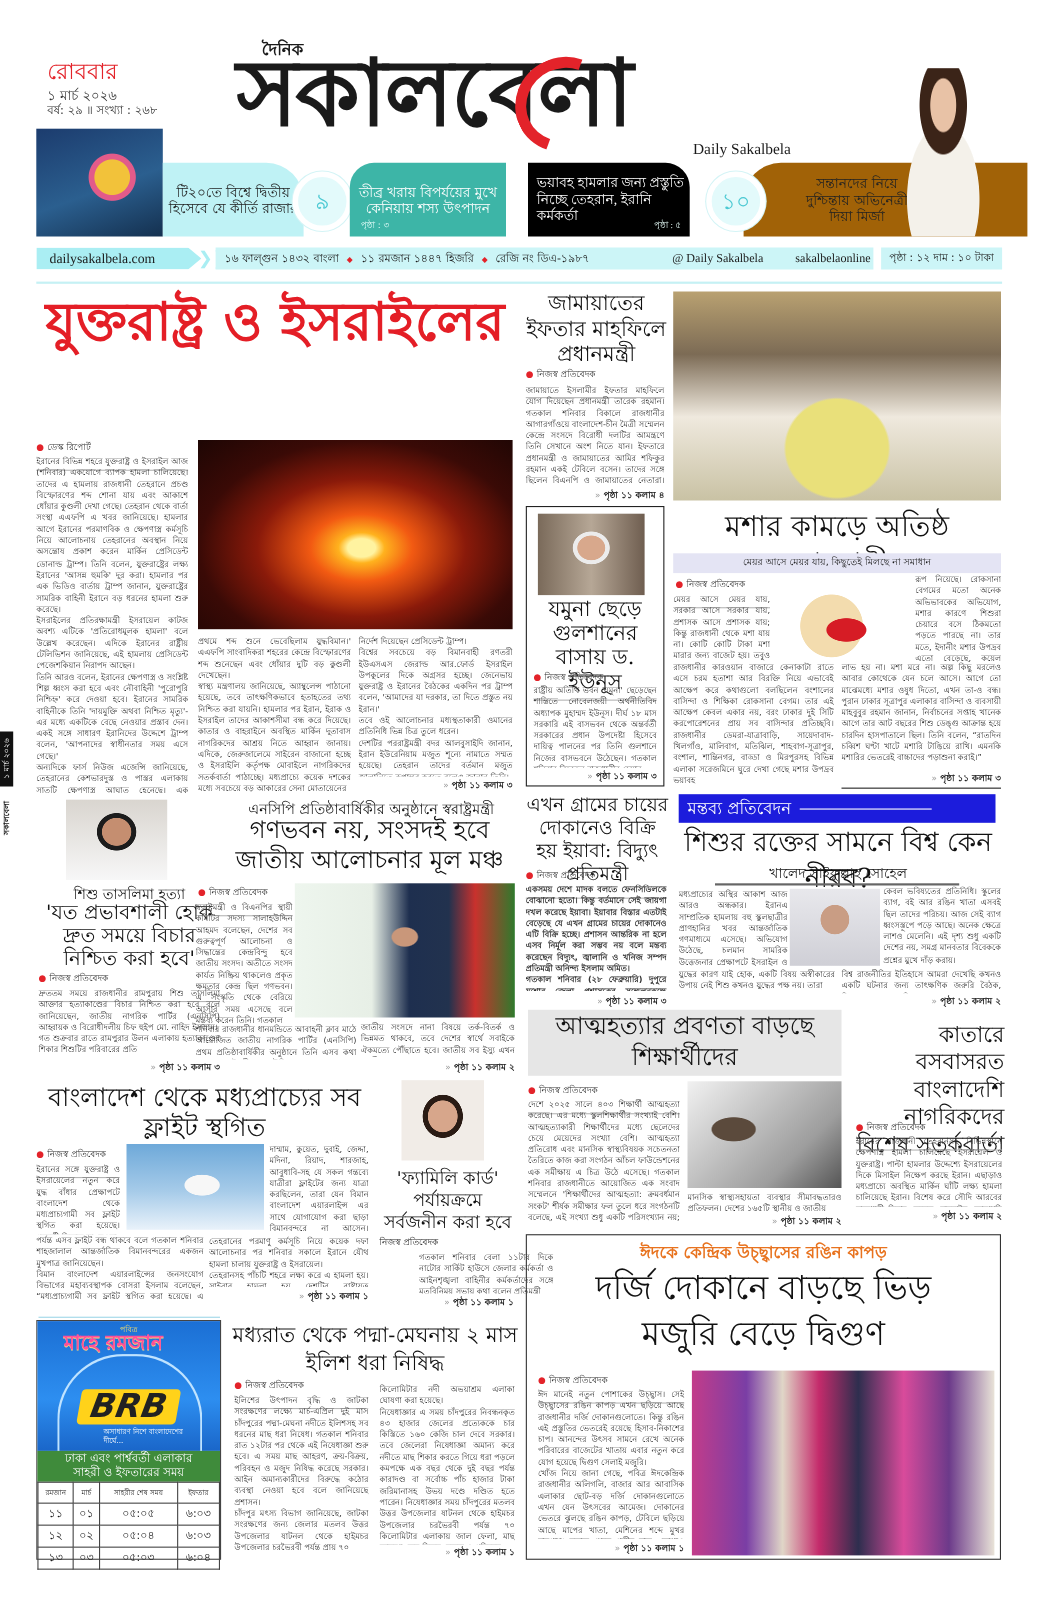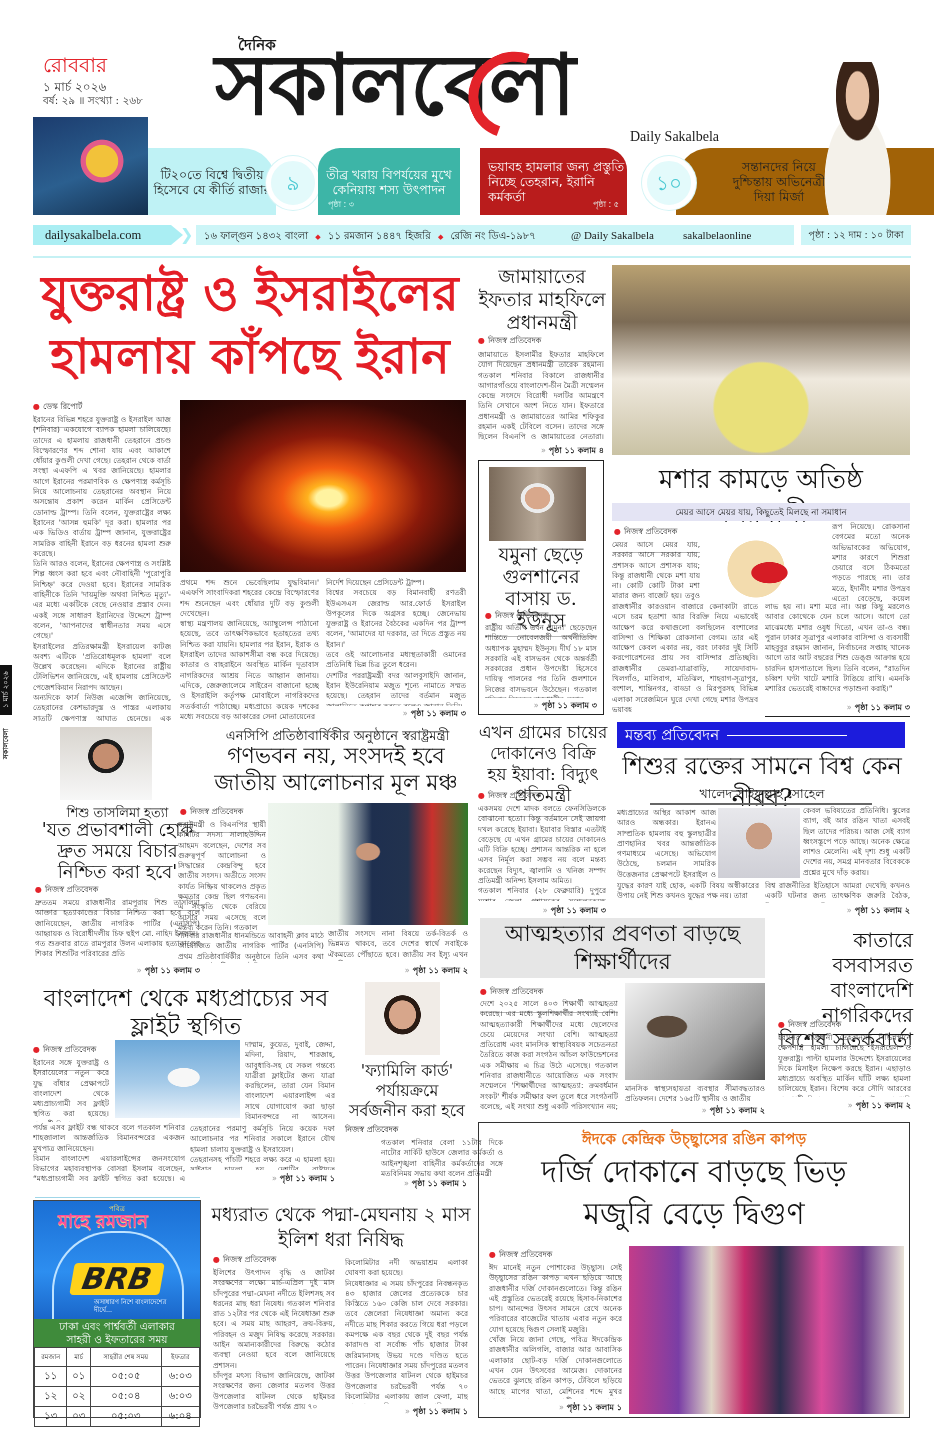--- a/index.html
+++ b/index.html
@@ -24,39 +24,39 @@
         font-family:"DejaVu Serif",serif;letter-spacing:-2px;z-index:2;white-space:nowrap;}
   .mast-arc{left:468px;top:52px;width:70px;height:66px;border:10px solid transparent;
             border-left-color:#e3232a;border-top-color:#e3232a;border-radius:50%;transform:rotate(-25deg);z-index:3;}
   .mast-en{left:630px;top:129px;font-size:14px;font-family:"Liberation Serif",serif;}
   .cricket{left:33px;top:117px;width:115px;height:98px;
            background:radial-gradient(circle at 60% 45%,#f2c23a 0 18%,#e25b8a 19% 24%,transparent 25%),
                       linear-gradient(160deg,#1c3c6e,#2b5f8f 55%,#14304f);}
   .teaser{font-size:12.5px;line-height:15px;display:flex;flex-direction:column;justify-content:center;}
   .t1{left:148px;top:148px;width:128px;height:67px;background:#bff2f5;border-top-right-radius:34px;text-align:center;color:#222;}
   .t2{left:318px;top:148px;width:142px;height:67px;background:#3db5a7;border-top-left-radius:22px;color:#fff;text-align:center;}
-  .t3{left:480px;top:148px;width:147px;height:67px;background:#b91c1c;border-top-right-radius:22px;color:#fff;padding-left:8px;box-sizing:border-box;}
+  .t3{left:480px;top:148px;width:147px;height:67px;background:#000000;border-top-right-radius:22px;color:#fff;padding-left:8px;box-sizing:border-box;font-family:Liberation Serif, serif;}
   .t4{left:676px;top:148px;width:258px;height:67px;background:#a16207;border-top-left-radius:34px;color:#222;}
   .t4 .tt{margin-left:48px;width:110px;text-align:center;}
   .tpage{position:absolute;bottom:3px;font-size:8px;color:#e8fffb;}
   .t2 .tpage{left:10px;} .t3 .tpage{right:8px;}
   .badge{width:44px;height:44px;border-radius:50%;background:#e3fafb;border:5px solid #fff;box-shadow:0 0 0 1px #d4f4f6;
          color:#4cc9d3;font-size:20px;text-align:center;line-height:44px;}
   .b9{left:266px;top:156px;} .b10{left:642px;top:156px;}
   .actress{left:800px;top:62px;width:115px;height:153px;
            background:radial-gradient(ellipse at 50% 22%,#e8c2a6 0 14%,#3b2418 15% 26%,transparent 27%),
                       radial-gradient(ellipse at 50% 78%,#f4f1ea 0 40%,transparent 41%);}
 
   
   .ib-web{left:33px;top:225px;width:150px;height:20px;background:#aaeef3;font-family:"Liberation Serif",serif;font-size:12.5px;line-height:20px;padding-left:12px;box-sizing:border-box;
           clip-path:polygon(0 0,92% 0,100% 50%,92% 100%,0 100%);}
   .ib-chev{left:180px;top:225px;font-size:16px;line-height:20px;color:#aaeef3;font-weight:bold;}
   .ib-mid{left:196px;top:225px;width:598px;height:20px;background:#ccf5f7;font-size:10px;line-height:20px;padding-left:8px;box-sizing:border-box;white-space:nowrap;}
   .ib-mid .sep{color:#e3232a;font-size:7px;margin:0 4px;}
-  .ib-soc1{margin-left:32px;font-family:"Liberation Serif",serif;font-size:11px;}
+  .ib-soc1{margin-left:72px;font-family:"Liberation Serif",serif;font-size:11px;}
   .ib-soc2{margin-left:26px;font-family:"Liberation Serif",serif;font-size:11px;}
   .ib-price{left:801px;top:225px;width:110px;height:20px;background:#ccf5f7;font-size:9.5px;line-height:20px;text-align:center;}
   .topline{left:33px;top:256px;width:878px;height:2px;background:#c5f1f4;}
 
   
   .lead-hl{left:33px;top:262px;width:434px;font-size:48px;line-height:63px;color:#e41e26;font-weight:bold;text-align:center;font-family:"DejaVu Serif",serif;white-space:nowrap;}
   .fire{left:180px;top:400px;width:286px;height:172px;
         background:radial-gradient(ellipse at 52% 57%,#fff3a0 0 6%,#ffb21e 10%,#f25a12 22%,#8a1a0a 45%,#3a0a06 70%,#1d0604 100%);}
   .vstrip{left:0;top:665px;width:13px;height:106px;}
   .vstrip .vd{height:50px;background:#111;color:#fff;font-size:7px;writing-mode:vertical-rl;transform:rotate(180deg);text-align:center;}
@@ -149,27 +149,26 @@
 <div class="abs topline"></div>
 
 <div class="abs vstrip">
   <div class="vd">১ মার্চ ২০২৬</div>
   <div class="vl">সকালবেলা</div>
 </div>
 
 <div>
   <div class="abs lead-hl">
     <div>যুক্তরাষ্ট্র ও ইসরাইলের</div>
-    <div>হামলায় কাঁপছে ইরান</div>
   </div>
   <div class="abs byline" style="left:33px;top:400px;width:138px;"><span class="dot">●</span><span>ডেস্ক রিপোর্ট</span></div>
   <div class="abs txt" style="left:33px;top:415px;width:138px;height:306px;">
     <p>ইরানের বিভিন্ন শহরে যুক্তরাষ্ট্র ও ইসরাইল আজ (শনিবার) একযোগে ব্যাপক হামলা চালিয়েছে। তাদের এ হামলায় রাজধানী তেহরানে প্রচণ্ড বিস্ফোরণের শব্দ শোনা যায় এবং আকাশে ধোঁয়ার কুণ্ডলী দেখা গেছে। তেহরান থেকে বার্তা সংস্থা এএফপি এ খবর জানিয়েছে। হামলার আগে ইরানের পরমাণবিক ও ক্ষেপণাস্ত্র কর্মসূচি নিয়ে আলোচনায় তেহরানের অবস্থান নিয়ে অসন্তোষ প্রকাশ করেন মার্কিন প্রেসিডেন্ট ডোনাল্ড ট্রাম্প। তিনি বলেন, যুক্তরাষ্ট্রের লক্ষ্য ইরানের 'আসন্ন হুমকি' দূর করা। হামলার পর এক ভিডিও বার্তায় ট্রাম্প জানান, যুক্তরাষ্ট্রের সামরিক বাহিনী ইরানে বড় ধরনের হামলা শুরু করেছে।</p>
+    <p>ইসরাইলের প্রতিরক্ষামন্ত্রী ইসরায়েল কাটজ অবশ্য এটিকে 'প্রতিরোধমূলক হামলা' বলে উল্লেখ করেছেন। এদিকে ইরানের রাষ্ট্রীয় টেলিভিশন জানিয়েছে, এই হামলায় প্রেসিডেন্ট পেজেশকিয়ান নিরাপদ আছেন।</p>
     <p>তিনি আরও বলেন, ইরানের ক্ষেপণাস্ত্র ও সংশ্লিষ্ট শিল্প ধ্বংস করা হবে এবং নৌবাহিনী 'পুরোপুরি নিশ্চিহ্ন' করে দেওয়া হবে। ইরানের সামরিক বাহিনীকে তিনি 'দায়মুক্তি অথবা নিশ্চিত মৃত্যু'-এর মধ্যে একটিকে বেছে নেওয়ার প্রস্তাব দেন। একই সঙ্গে সাধারণ ইরানিদের উদ্দেশে ট্রাম্প বলেন, 'আপনাদের স্বাধীনতার সময় এসে গেছে।'</p>
-    <p>ইসরাইলের প্রতিরক্ষামন্ত্রী ইসরায়েল কাটজ অবশ্য এটিকে 'প্রতিরোধমূলক হামলা' বলে উল্লেখ করেছেন। এদিকে ইরানের রাষ্ট্রীয় টেলিভিশন জানিয়েছে, এই হামলায় প্রেসিডেন্ট পেজেশকিয়ান নিরাপদ আছেন।</p>
     <p>অন্যদিকে ফার্স নিউজ এজেন্সি জানিয়েছে, তেহরানের কেশভারদুস্ত ও পাস্তর এলাকায় সাতটি ক্ষেপণাস্ত্র আঘাত হেনেছে। এক প্রত্যক্ষদর্শী এএফপিকে বলেন, 'আমি নিজের চোখে দুইটি টমাহক ক্ষেপণাস্ত্রকে লক্ষ্যভেদ করতে দেখেছি।</p>
   </div>
   <div class="abs fire photo"></div>
   <div class="abs txt" style="left:180px;top:578px;width:139px;height:142px;">
     <p>প্রথমে শব্দ শুনে ভেবেছিলাম যুদ্ধবিমান।' এএফপি সাংবাদিকরা শহরের কেন্দ্রে বিস্ফোরণের শব্দ শুনেছেন এবং ধোঁয়ার দুটি বড় কুণ্ডলী দেখেছেন।</p>
     <p>স্বাস্থ্য মন্ত্রণালয় জানিয়েছে, অ্যাম্বুলেন্স পাঠানো হয়েছে, তবে তাৎক্ষণিকভাবে হতাহতের তথ্য নিশ্চিত করা যায়নি। হামলার পর ইরান, ইরাক ও ইসরাইল তাদের আকাশসীমা বন্ধ করে দিয়েছে। কাতার ও বাহরাইনে অবস্থিত মার্কিন দূতাবাস নাগরিকদের আশ্রয় নিতে আহ্বান জানায়। এদিকে, জেরুজালেমে সাইরেন বাজানো হচ্ছে ও ইসরাইলি কর্তৃপক্ষ মোবাইলে নাগরিকদের সতর্কবার্তা পাঠাচ্ছে। মধ্যপ্রাচ্যে কয়েক দশকের মধ্যে সবচেয়ে বড় আকারের সেনা মোতায়েনের</p>
   </div>
   <div class="abs txt" style="left:326px;top:578px;width:140px;height:128px;">
     <p>নির্দেশ দিয়েছেন প্রেসিডেন্ট ট্রাম্প।</p>
     <p>বিশ্বের সবচেয়ে বড় বিমানবাহী রণতরী ইউএসএস জেরাল্ড আর.ফোর্ড ইসরাইল উপকূলের দিকে অগ্রসর হচ্ছে। জেনেভায় যুক্তরাষ্ট্র ও ইরানের বৈঠকের একদিন পর ট্রাম্প বলেন, 'আমাদের যা দরকার, তা দিতে প্রস্তুত নয় ইরান।'</p>
@@ -226,21 +225,21 @@
   <div class="abs txt" style="left:178px;top:820px;width:88px;height:111px;">স্বরাষ্ট্রমন্ত্রী ও বিএনপির স্থায়ী কমিটির সদস্য সালাহউদ্দিন আহমদ বলেছেন, দেশের সব গুরুত্বপূর্ণ আলোচনা ও সিদ্ধান্তের কেন্দ্রবিন্দু হবে জাতীয় সংসদ। অতীতে সংসদ কার্যত নিষ্ক্রিয় থাকলেও প্রকৃত ক্ষমতার কেন্দ্র ছিল গণভবন। এ সংস্কৃতি থেকে বেরিয়ে আসার সময় এসেছে বলে মন্তব্য করেন তিনি। গতকাল</div>
   <div class="abs ncp-photo photo"></div>
   <div class="abs txt" style="left:178px;top:931px;width:146px;height:32px;">শনিবার রাজধানীর ধানমন্ডিতে আবাহনী ক্লাব মাঠে আয়োজিত জাতীয় নাগরিক পার্টির (এনসিপি) প্রথম প্রতিষ্ঠাবার্ষিকীর অনুষ্ঠানে তিনি এসব কথা বলেন। স্বরাষ্ট্রমন্ত্রী সালাহউদ্দিন জানান,</div>
   <div class="abs txt" style="left:328px;top:929px;width:140px;height:32px;">জাতীয় সংসদে নানা বিষয়ে তর্ক-বিতর্ক ও ভিন্নমত থাকবে, তবে দেশের স্বার্থে সবাইকে ঐকমত্যে পৌঁছাতে হবে। জাতীয় সব ইস্যু এখন জাতীয়</div>
   <div class="abs jump" style="left:328px;top:964px;width:140px;"><span class="arr">»</span><span>পৃষ্ঠা ১১ কলাম ২</span></div>
 </div>
 
 <div>
   <div class="abs hl" style="left:478px;top:722px;width:130px;font-size:17px;line-height:21px;">এখন গ্রামের চায়ের দোকানেও বিক্রি হয় ইয়াবা: বিদ্যুৎ প্রতিমন্ত্রী</div>
   <div class="abs byline" style="left:478px;top:789px;width:128px;"><span class="dot">●</span><span>নিজস্ব প্রতিবেদক</span></div>
-  <div class="abs txt" style="left:478px;top:804px;width:128px;height:97px;">
+  <div class="abs txt" style="left:478px;top:804px;width:128px;height:97px;font-weight:bold;">
     <p>একসময় দেশে মাদক বলতে ফেনসিডিলকে বোঝানো হতো। কিন্তু বর্তমানে সেই জায়গা দখল করেছে ইয়াবা। ইয়াবার বিস্তার এতটাই বেড়েছে যে এখন গ্রামের চায়ের দোকানেও এটি বিক্রি হচ্ছে। প্রশাসন আন্তরিক না হলে এসব নির্মূল করা সম্ভব নয় বলে মন্তব্য করেছেন বিদ্যুৎ, জ্বালানি ও খনিজ সম্পদ প্রতিমন্ত্রী অনিন্দ্য ইসলাম অমিত।</p>
     <p>গতকাল শনিবার (২৮ ফেব্রুয়ারি) দুপুরে যশোর জেলা প্রশাসকের সম্মেলনকক্ষে প্রশাসন ও পুলিশ বিভাগের শীর্ষ কর্মকর্তাদের সঙ্গে মতবিনিময়</p>
   </div>
   <div class="abs jump" style="left:478px;top:904px;width:128px;"><span class="arr">»</span><span>পৃষ্ঠা ১১ কলাম ৩</span></div>
 </div>
 
 <div>
   <div class="abs op-bar"><span>মন্তব্য প্রতিবেদন</span><span class="rule"></span></div>
   <div class="abs hl" style="left:612px;top:750px;width:300px;font-size:24px;line-height:32px;">শিশুর রক্তের সামনে বিশ্ব কেন নীরব?</div>
   <div class="abs hl" style="left:617px;top:785px;width:290px;font-size:12.5px;">খালেদ সাইফুল্লাহ সোহেল</div>

